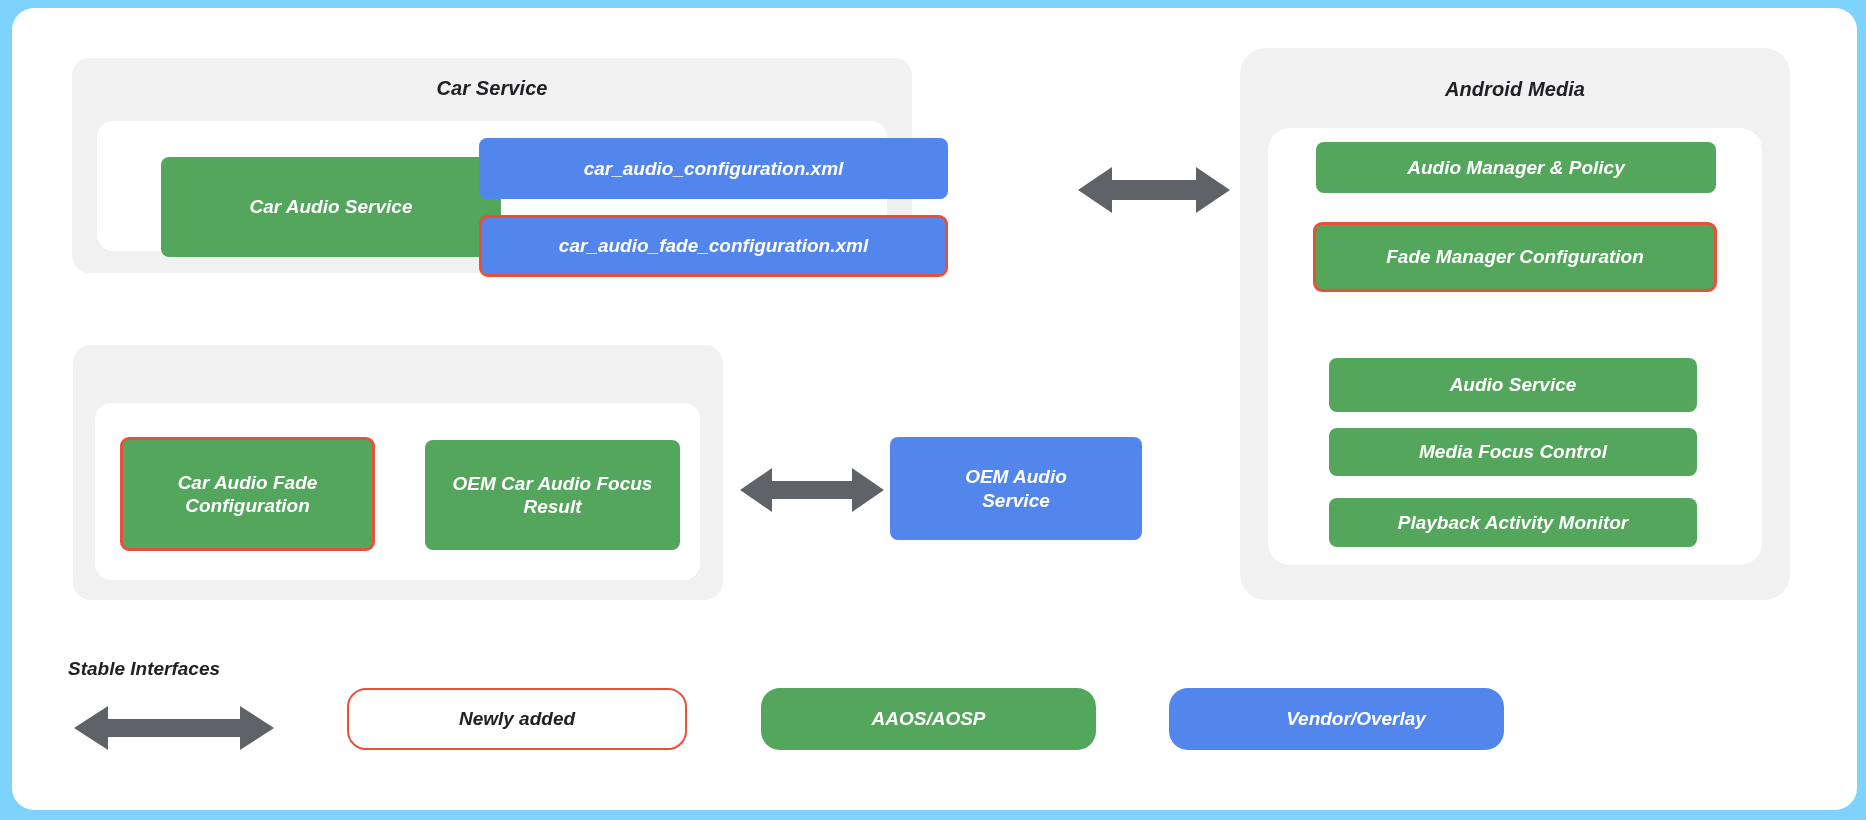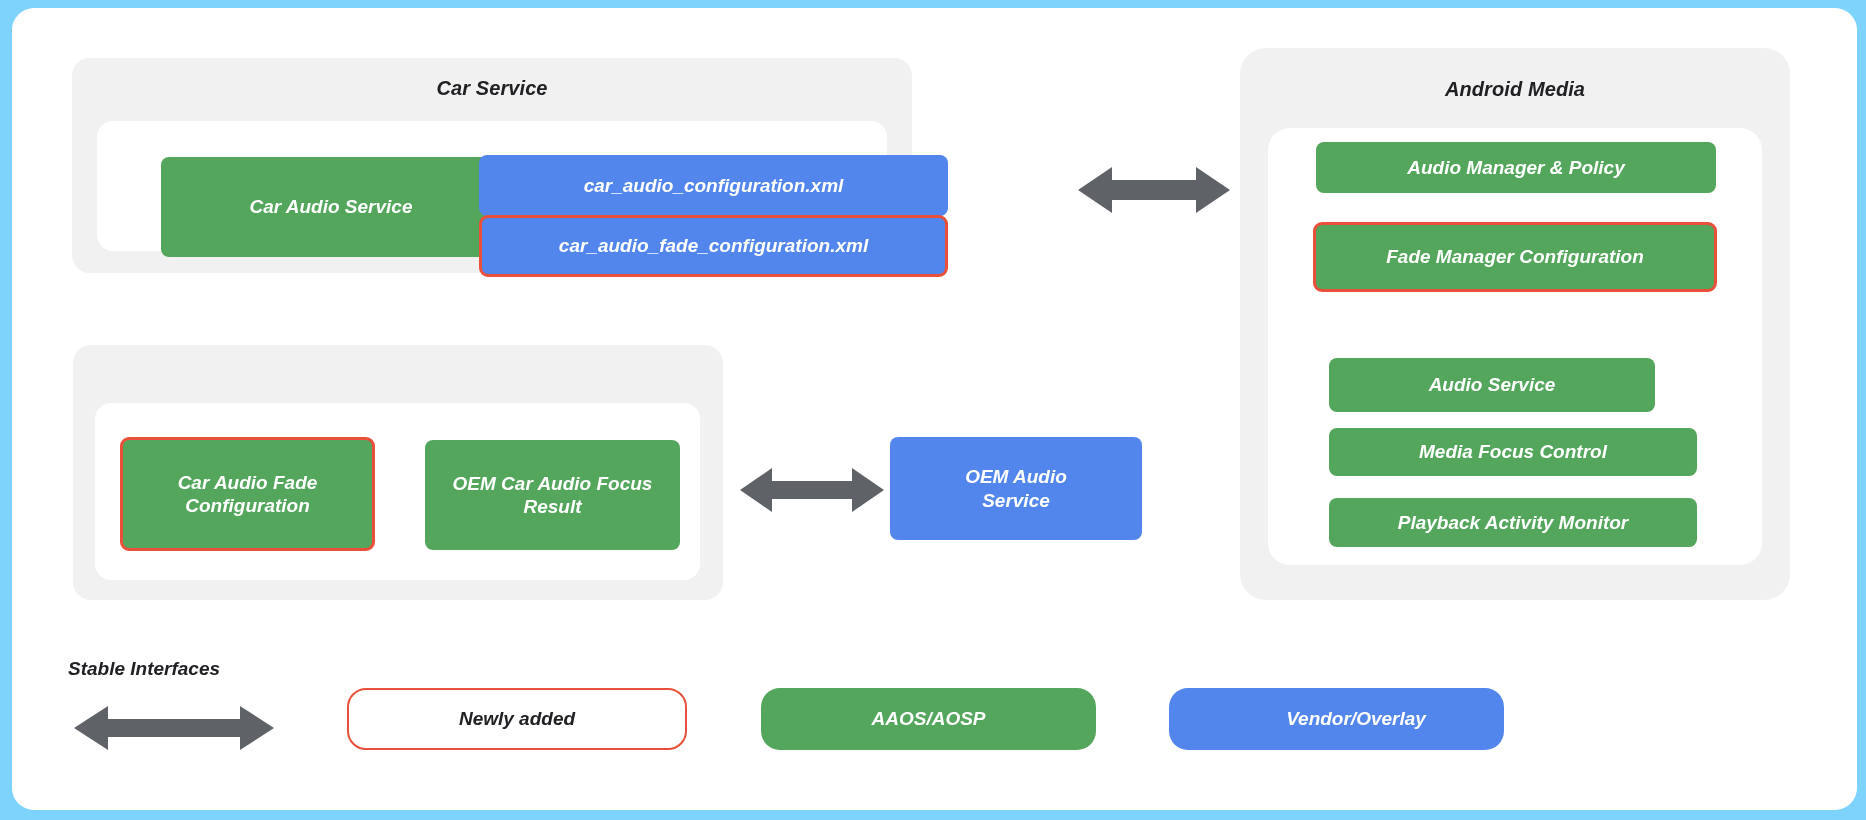--- a/index.html
+++ b/index.html
@@ -113,21 +113,21 @@
 
   <div class="page-card"></div>
 
   <div class="panel" style="left:72px; top:58px; width:840px; height:215px;"></div>
   <div class="panel-title" style="left:72px; top:77px; width:840px;">Car Service</div>
 
   <div class="inner" style="left:97px; top:121px; width:790px; height:130px;"></div>
 
   <div class="node green" style="left:124px; top:157px; width:340px; height:100px;margin-left:37px;">Car Audio Service</div>
 
-  <div class="node blue" style="left:479px; top:138px; width:469px; height:61px;margin-top:17px;">car_audio_configuration.xml</div>
+  <div class="node blue" style="left:479px; top:138px; width:469px; height:61px;">car_audio_configuration.xml</div>
 
   <div class="node blue highlight" style="left:479px; top:215px; width:469px; height:62px;">car_audio_fade_configuration.xml</div>
 
   <svg class="arrow" style="left:1078px; top:163px;" width="152" height="54" viewBox="0 0 152 54">
     <polygon points="0,27 34,4 34,17 118,17 118,4 152,27 118,50 118,37 34,37 34,50" fill="#5f6368"></polygon>
   </svg>
 
   <div class="panel" style="left:73px; top:345px; width:650px; height:255px;"></div>
   <div class="panel-title" style="left:72px; top:362px; width:752px;margin-top:43px;">Car Oem Focus</div>
 
@@ -146,21 +146,21 @@
 
   <div class="panel android" style="left:1240px; top:48px; width:550px; height:552px;"></div>
   <div class="panel-title" style="left:1240px; top:78px; width:550px;">Android Media</div>
 
   <div class="inner android-inner" style="left:1268px; top:128px; width:494px; height:437px;"></div>
 
   <div class="node green" style="left:1316px; top:142px; width:400px; height:51px;">Audio Manager &amp; Policy</div>
 
   <div class="node green highlight" style="left:1313px; top:222px; width:404px; height:70px;">Fade Manager Configuration</div>
 
-  <div class="node green" style="left:1329px; top:358px; width:326px; height:54px;">Audio Service</div>
+  <div class="node green" style="left:1329px; top:358px; width:368px; height:54px;">Audio Service</div>
 
   <div class="node green" style="left:1329px; top:428px; width:368px; height:48px;">Media Focus Control</div>
 
   <div class="node green" style="left:1329px; top:498px; width:368px; height:49px;">Playback Activity Monitor</div>
 
   <div class="legend-label" style="left:68px; top:658px;">Stable Interfaces</div>
 
   <svg class="arrow" style="left:74px; top:702px;" width="200" height="52" viewBox="0 0 200 52">
     <polygon points="0,26 34,4 34,17 166,17 166,4 200,26 166,48 166,35 34,35 34,48" fill="#5f6368"></polygon>
   </svg>

